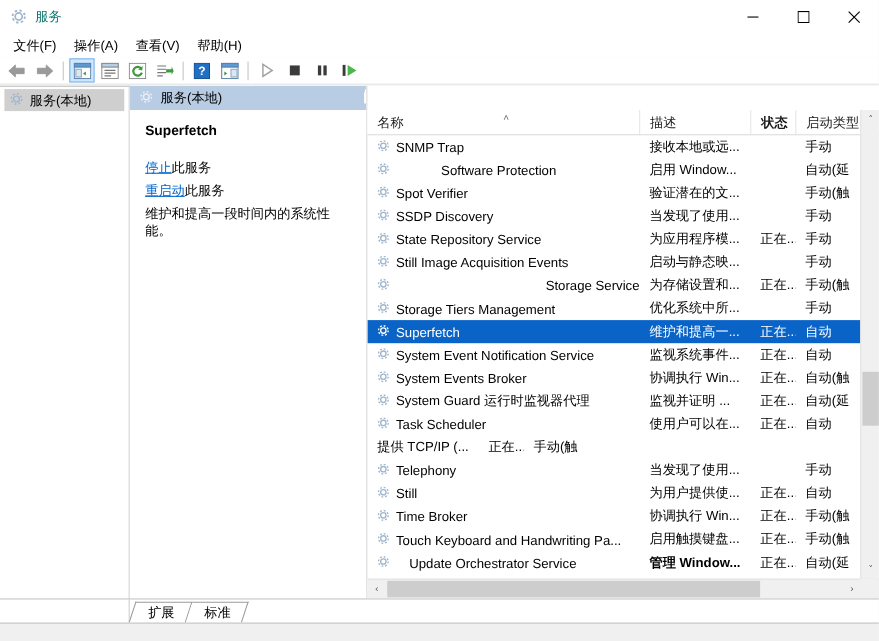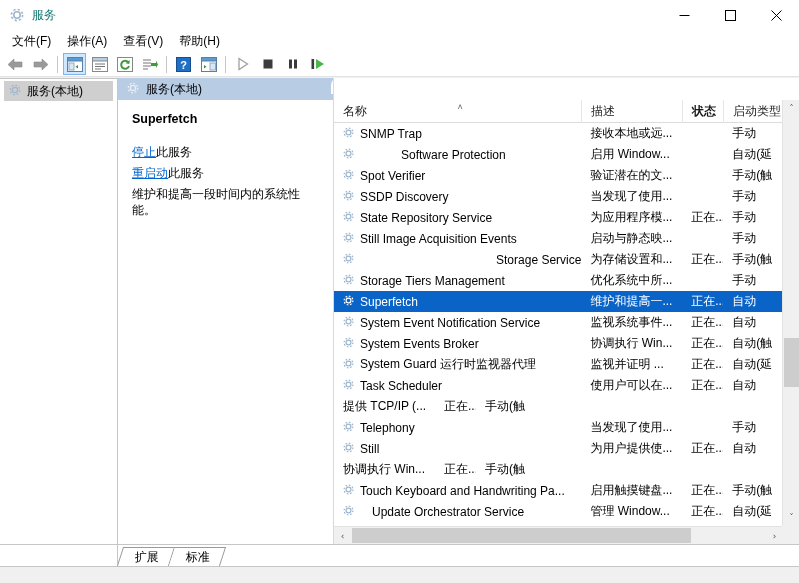--- a/index.html
+++ b/index.html
@@ -589,20 +589,29 @@
                     <circle cx="8" cy="8" r="5.4" stroke-dasharray="2.1 2.1"></circle>
                   </g>
                 </svg></span>
               <span class="nm">Still</span>
             </div>
             <div class="cell cell-desc" style="width: 101px;">为用户提供使...</div>
             <div class="cell cell-status" style="width: 41px;">正在...</div>
             <div class="cell cell-start" style="width: 60px;">自动</div>
           </div>
           <div class="lv-row">
+            <div class="cell cell-name" style="width: 248px;">
+              <span><svg width="13" height="13" viewBox="0 0 16 16">
+                  <g fill="none" stroke="#9fb6cd" stroke-width="1.5">
+                    <circle cx="8" cy="8" r="3"></circle>
+                    <circle cx="8" cy="8" r="5.4" stroke-dasharray="2.1 2.1"></circle>
+                  </g>
+                </svg></span>
+              <span class="nm">Time Broker</span>
+            </div>
             <div class="cell cell-desc" style="width: 101px;">协调执行 Win...</div>
             <div class="cell cell-status" style="width: 41px;">正在...</div>
             <div class="cell cell-start" style="width: 60px;">手动(触</div>
           </div>
           <div class="lv-row">
             <div class="cell cell-name" style="width: 248px;">
               <span><svg width="13" height="13" viewBox="0 0 16 16">
                   <g fill="none" stroke="#9fb6cd" stroke-width="1.5">
                     <circle cx="8" cy="8" r="3"></circle>
                     <circle cx="8" cy="8" r="5.4" stroke-dasharray="2.1 2.1"></circle>
@@ -617,21 +626,21 @@
           <div class="lv-row">
             <div class="cell cell-name" style="width: 248px; gap: 12px;">
               <span><svg width="13" height="13" viewBox="0 0 16 16">
                   <g fill="none" stroke="#9fb6cd" stroke-width="1.5">
                     <circle cx="8" cy="8" r="3"></circle>
                     <circle cx="8" cy="8" r="5.4" stroke-dasharray="2.1 2.1"></circle>
                   </g>
                 </svg></span>
               <span class="nm">Update Orchestrator Service</span>
             </div>
-            <div class="cell cell-desc" style="width: 101px;">管理 Window...</div>
+            <div class="cell cell-desc" style="width: 101px; font-weight: bold;">管理 Window...</div>
             <div class="cell cell-status" style="width: 41px;">正在...</div>
             <div class="cell cell-start" style="width: 60px;">自动(延</div>
           </div>
         </div>
 
       <div class="vscroll">
         <div class="vs-arrow up">˄</div>
         <div class="vs-thumb"></div>
         <div class="vs-arrow down">˅</div>
       </div>

